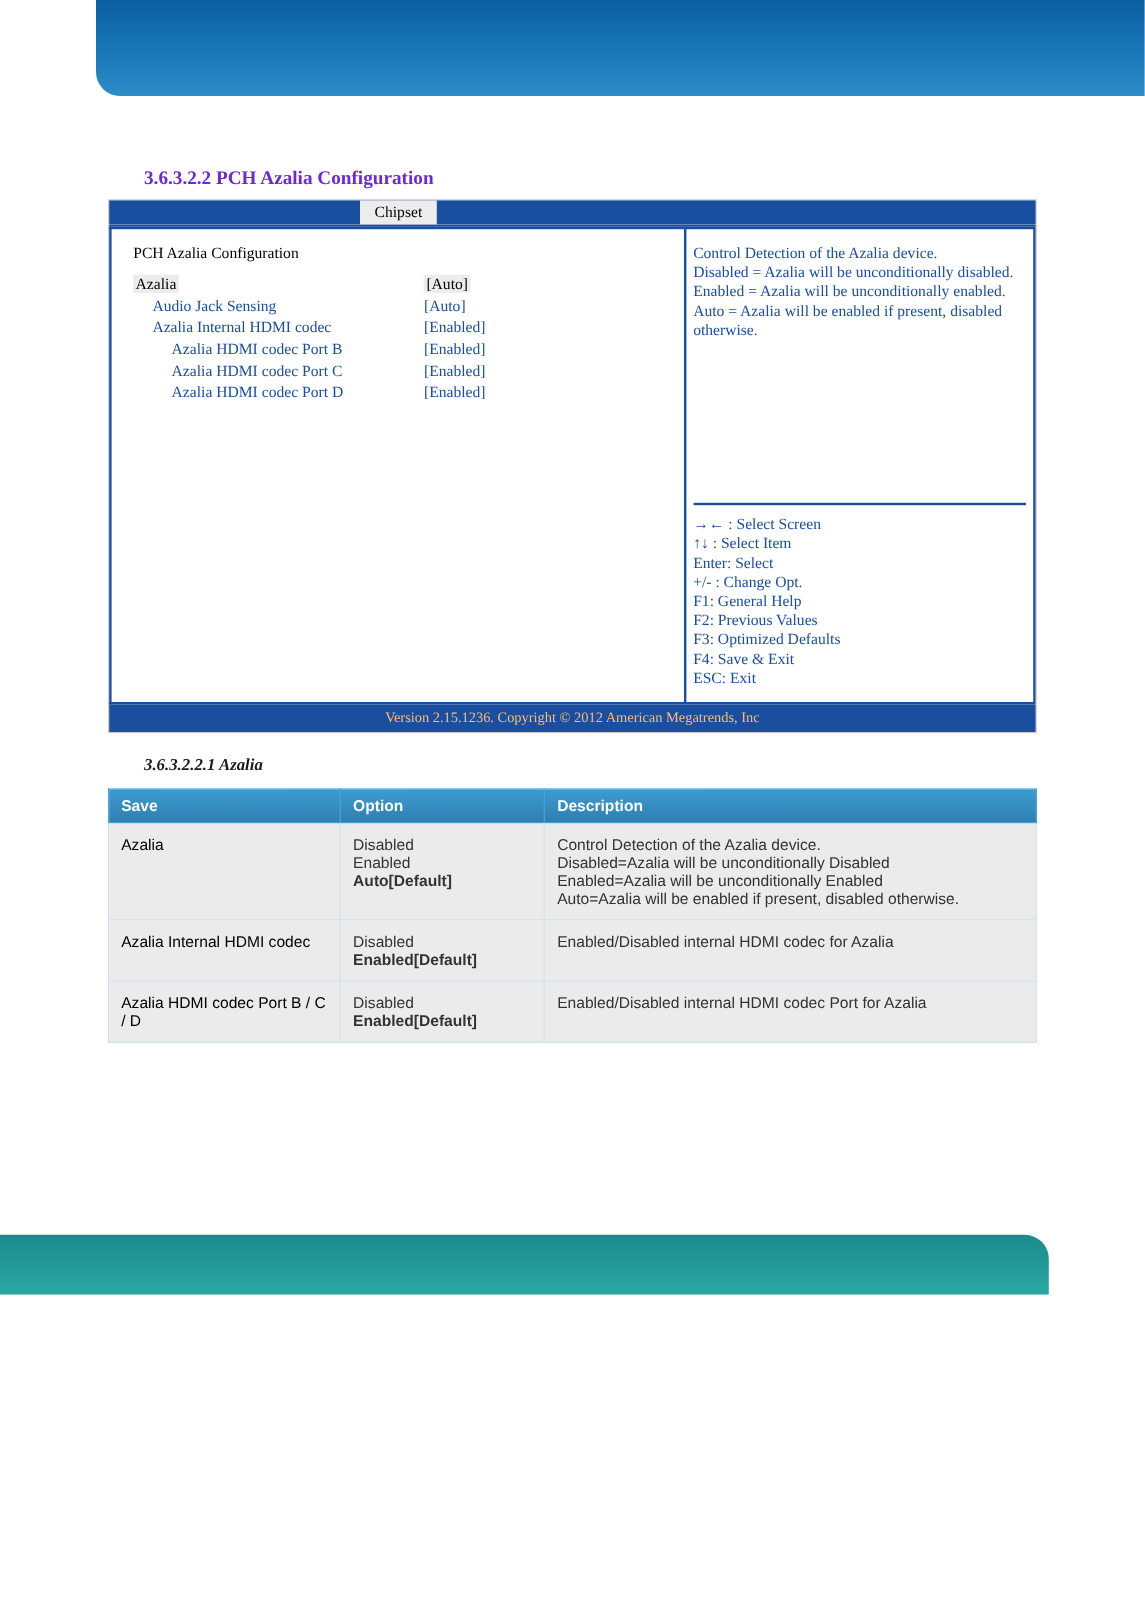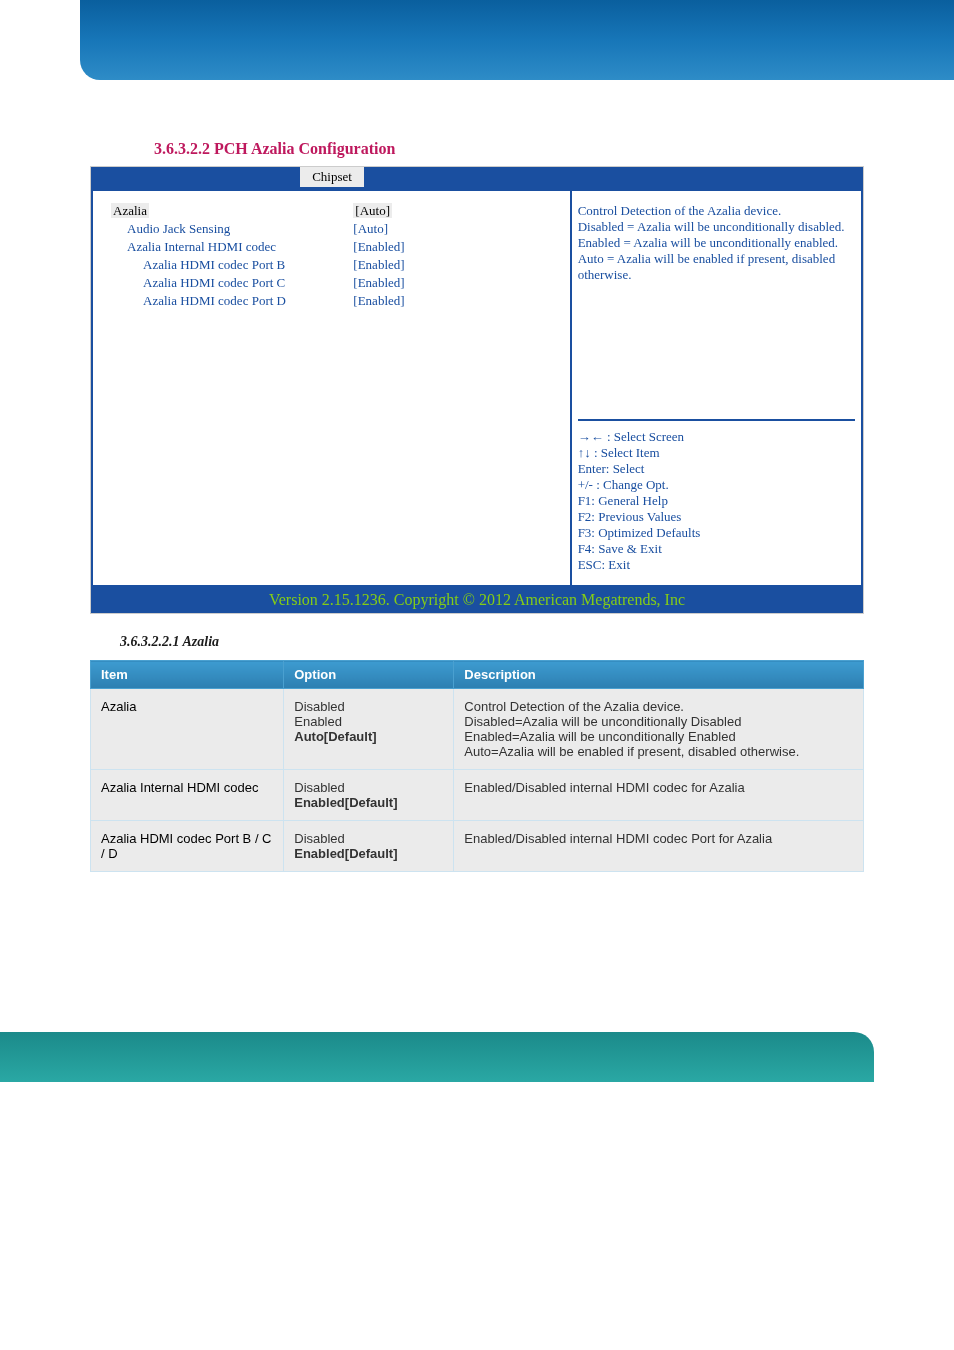--- a/index.html
+++ b/index.html
@@ -15,23 +15,22 @@
       background: linear-gradient(180deg, #0a5f9e 0%, #1776b8 50%, #2e8cc7 100%);
       border-bottom-left-radius: 20px;
       margin-left: 80px;
     }
     .top-spacer {
       height: 60px;
     }
     .section-heading-1 {
       font-size: 16px;
       font-weight: bold;
-      color: #be185d;
+      color: #6d28d9;
       padding: 0 120px 8px 120px;
-      margin-left: 34px;
     }
     .bios-box {
       margin: 0 90px;
       border: 1px solid #ccc;
     }
     .bios-header {
       background: #1a4fa0;
       color: #fff;
       text-align: center;
       padding: 4px 0 0 0;
@@ -88,24 +87,24 @@
     .bios-label { flex: 0 0 55%; }
     .bios-value { flex: 0 0 45%; }
     .black { color: #000; }
     .blue { color: #1a4fa0; }
     .white-text { color: #fff; }
     .highlighted { background: #ececec; color: #000; padding: 0 2px; }
     .indent1 { padding-left: 16px; }
     .indent2 { padding-left: 32px; }
     .bios-footer {
       background: #1a4fa0;
-      color: #84cc16;
+      color: #fdba74;
       text-align: center;
       padding: 4px 0;
-      font-size: 16px;
+      font-size: 12px;
     }
     .section-heading-2 {
       font-size: 14px;
       font-weight: bold;
       font-style: italic;
       color: #1a1a1a;
       padding: 20px 120px 10px 120px;
     }
     .options-table {
       margin: 0 90px;
@@ -149,20 +148,23 @@
 <div class="top-spacer"></div>
 
 <h2 class="section-heading-1">3.6.3.2.2 PCH Azalia Configuration</h2>
 
 <div class="bios-box">
   <div class="bios-header-sub">
     <span class="bios-tab">Chipset</span>
   </div>
   <div class="bios-body">
     <div class="bios-left">
+      <div class="bios-row black" style="margin-bottom:10px;">
+        <span>PCH Azalia Configuration</span>
+      </div>
       <div id="bios-items">
           <div class="bios-row">
             <span class="bios-label white-text"><span class="highlighted">Azalia</span></span>
             <span class="bios-value white-text"><span class="highlighted">[Auto]</span></span>
           </div>
           <div class="bios-row">
             <span class="bios-label blue indent1">Audio Jack Sensing</span>
             <span class="bios-value blue">[Auto]</span>
           </div>
           <div class="bios-row">
@@ -204,21 +206,21 @@
     </div>
   </div>
   <div class="bios-footer">Version 2.15.1236. Copyright © 2012 American Megatrends, Inc</div>
 </div>
 
 <h3 class="section-heading-2">3.6.3.2.2.1 Azalia</h3>
 
 <table class="options-table">
   <thead>
     <tr>
-      <th style="width:25%">Item</th>
+      <th style="width:25%">Save</th>
       <th style="width:22%">Option</th>
       <th>Description</th>
     </tr>
   </thead>
   <tbody id="options-body">
       <tr>
         <td>Azalia</td>
         <td>
           <div>Disabled</div>
           <div>Enabled</div>

